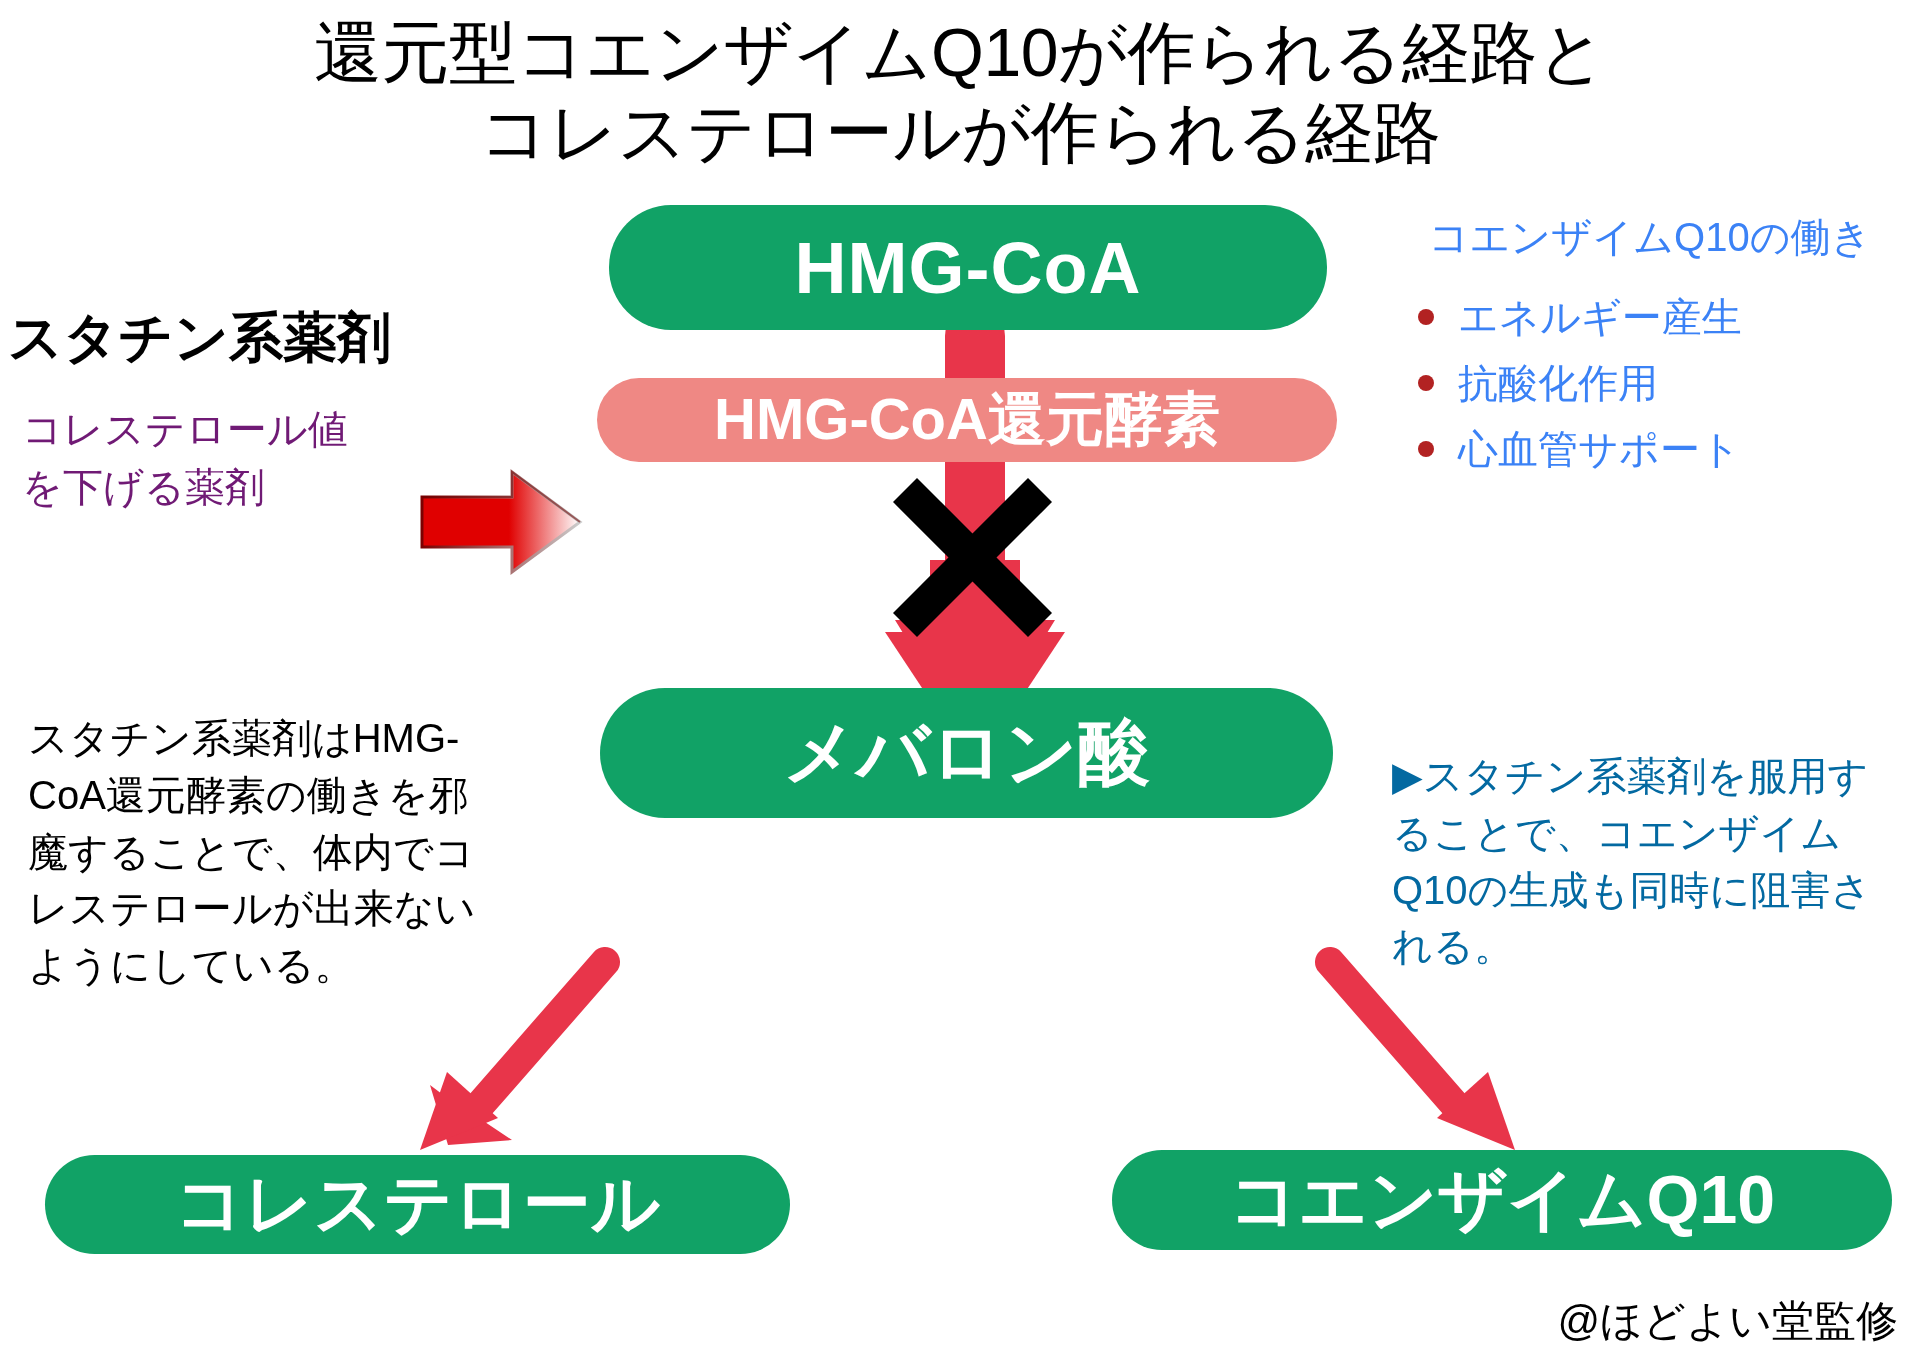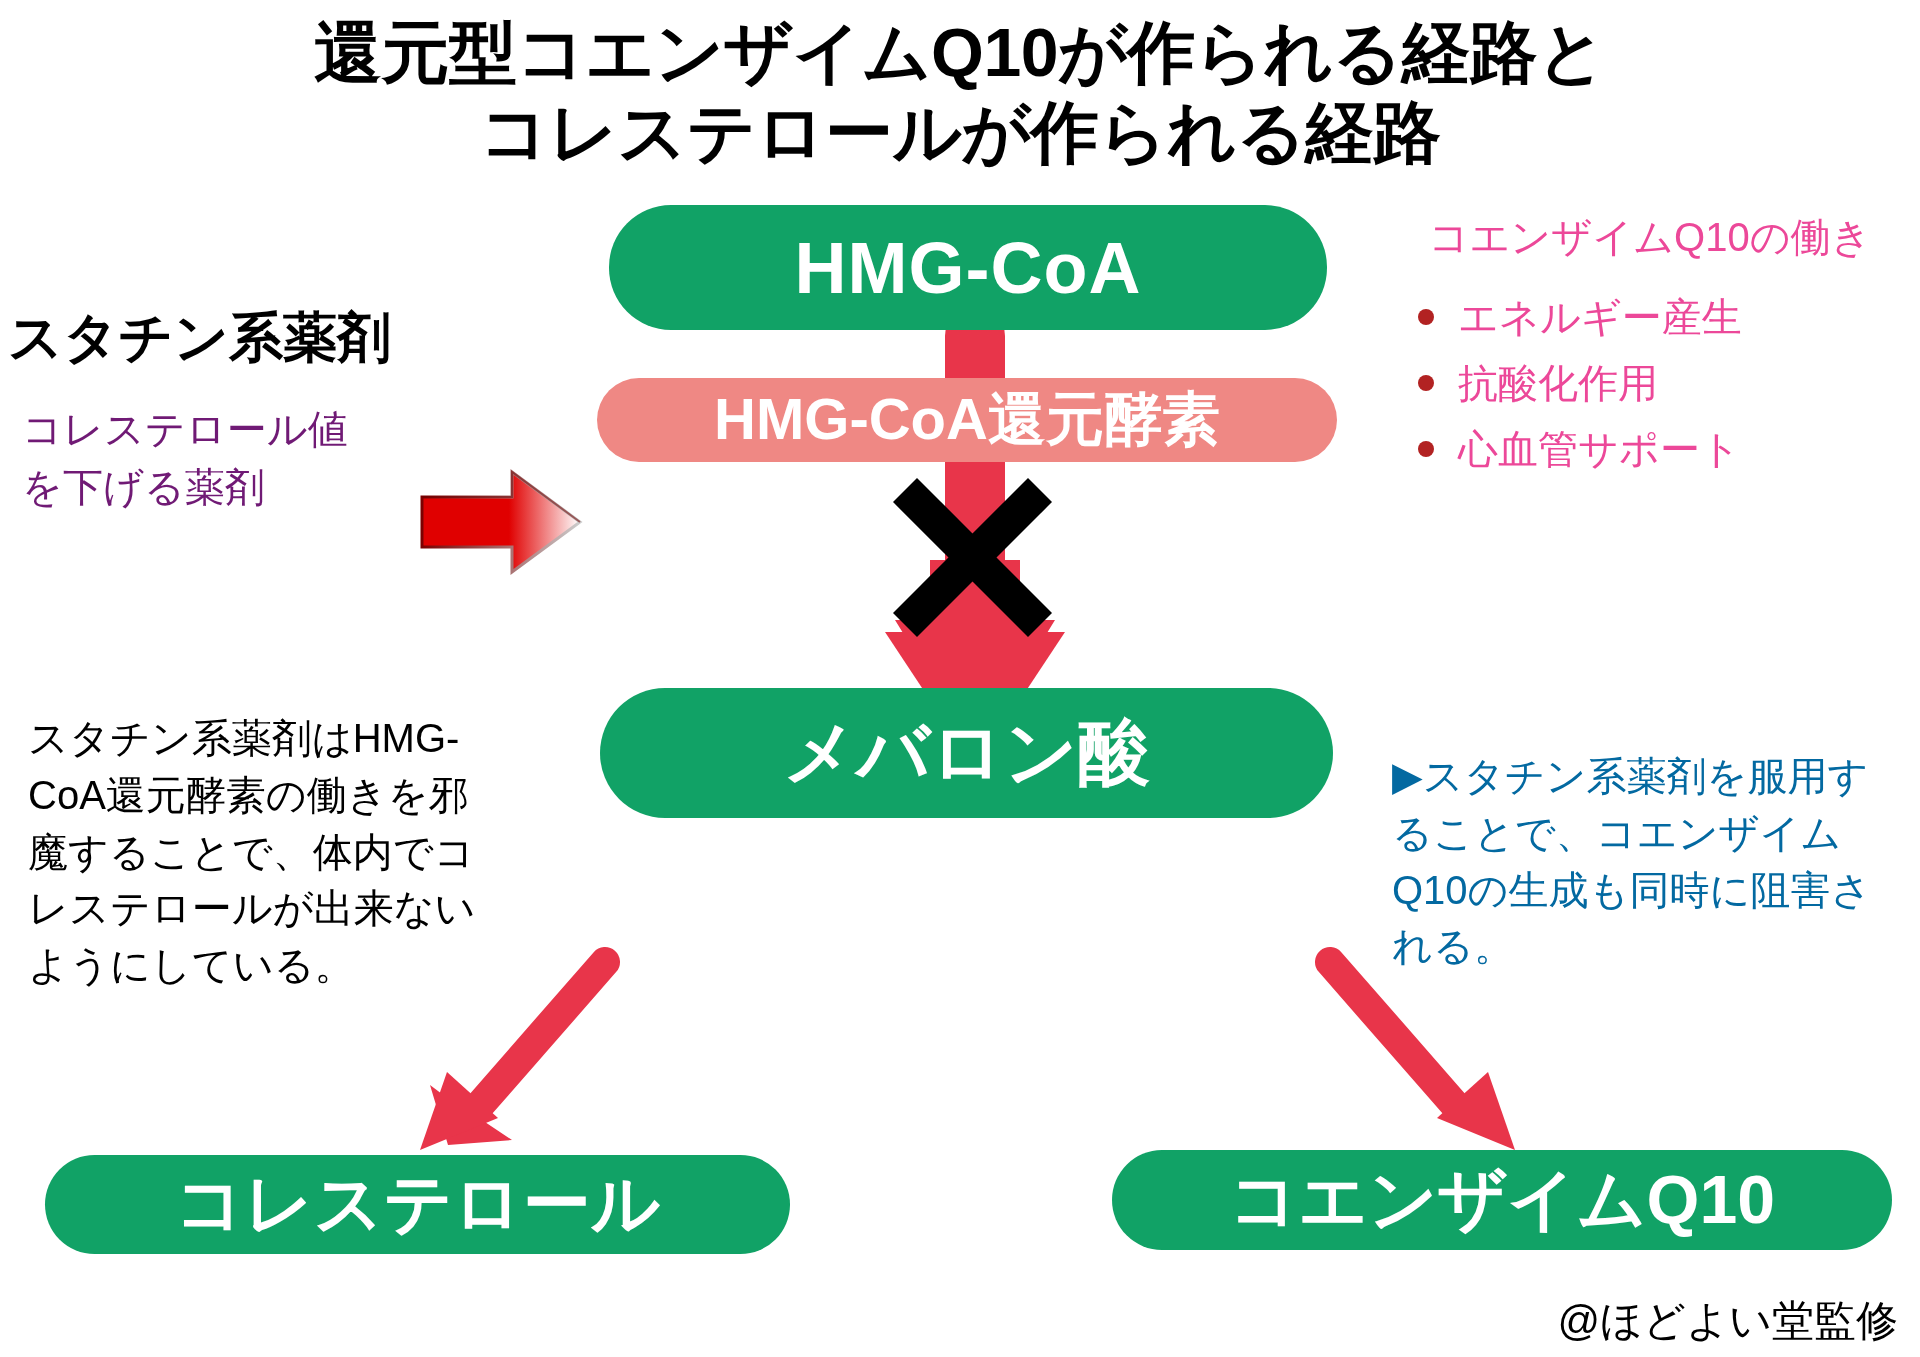--- a/index.html
+++ b/index.html
@@ -10,21 +10,21 @@
     color:#000;
     overflow:hidden;
     position:relative;
   }
   #stage{position:absolute;inset:0;}
 
   
   .title{
     position:absolute;left:0;top:12px;width:1920px;
     text-align:center;
-    font-weight:bold;
+    font-weight:normal;
     font-size:68px;
     line-height:1.18;
     letter-spacing:-0.5px;
     color:#000;
   }
   .title .l1{display:block;}
   .title .l2{display:block;}
 
   
   .pill{
@@ -87,21 +87,21 @@
   
   #right-paragraph{
     position:absolute;left:1392px;top:748px;width:480px;
     font-size:40px;line-height:1.42;
     color:#0369a1;
   }
 
   
   #coq10-notes{
     position:absolute;left:1400px;top:210px;width:500px;
-    color:#ec4899;
+    color:#3b82f6;
   }
   #coq10-notes .notes-title{
     font-size:40px;line-height:1.35;text-align:center;
     padding:0 12px;
   }
   #coq10-notes ul{
     list-style:none;margin:24px 0 0 0;padding:0;
   }
   #coq10-notes li{
     font-size:40px;line-height:1.45;

